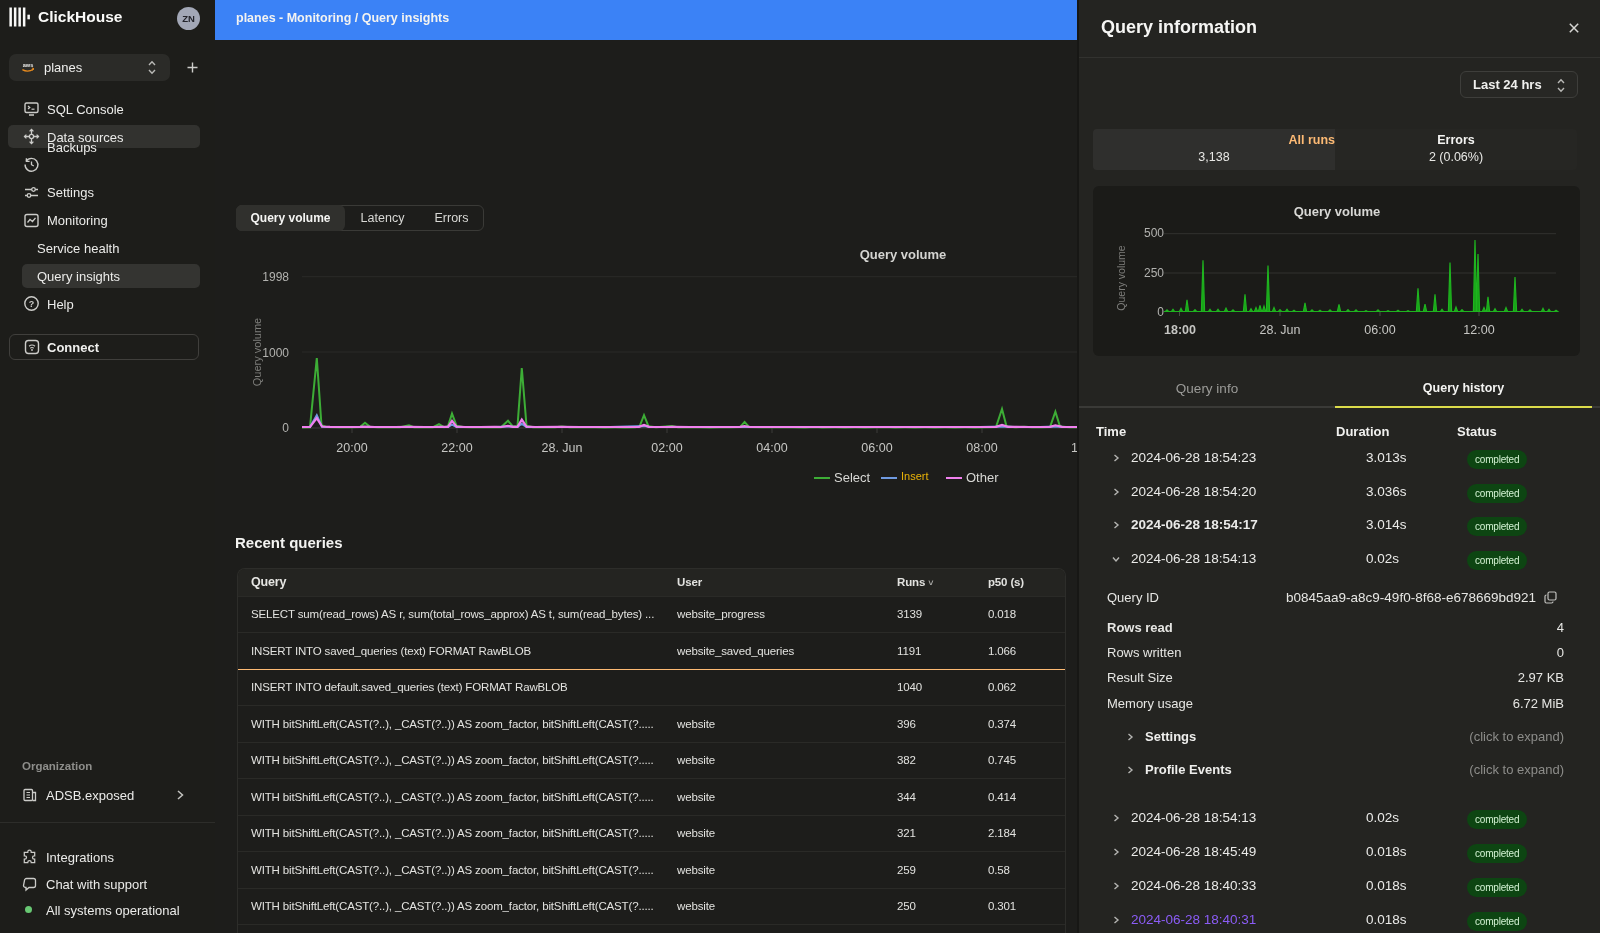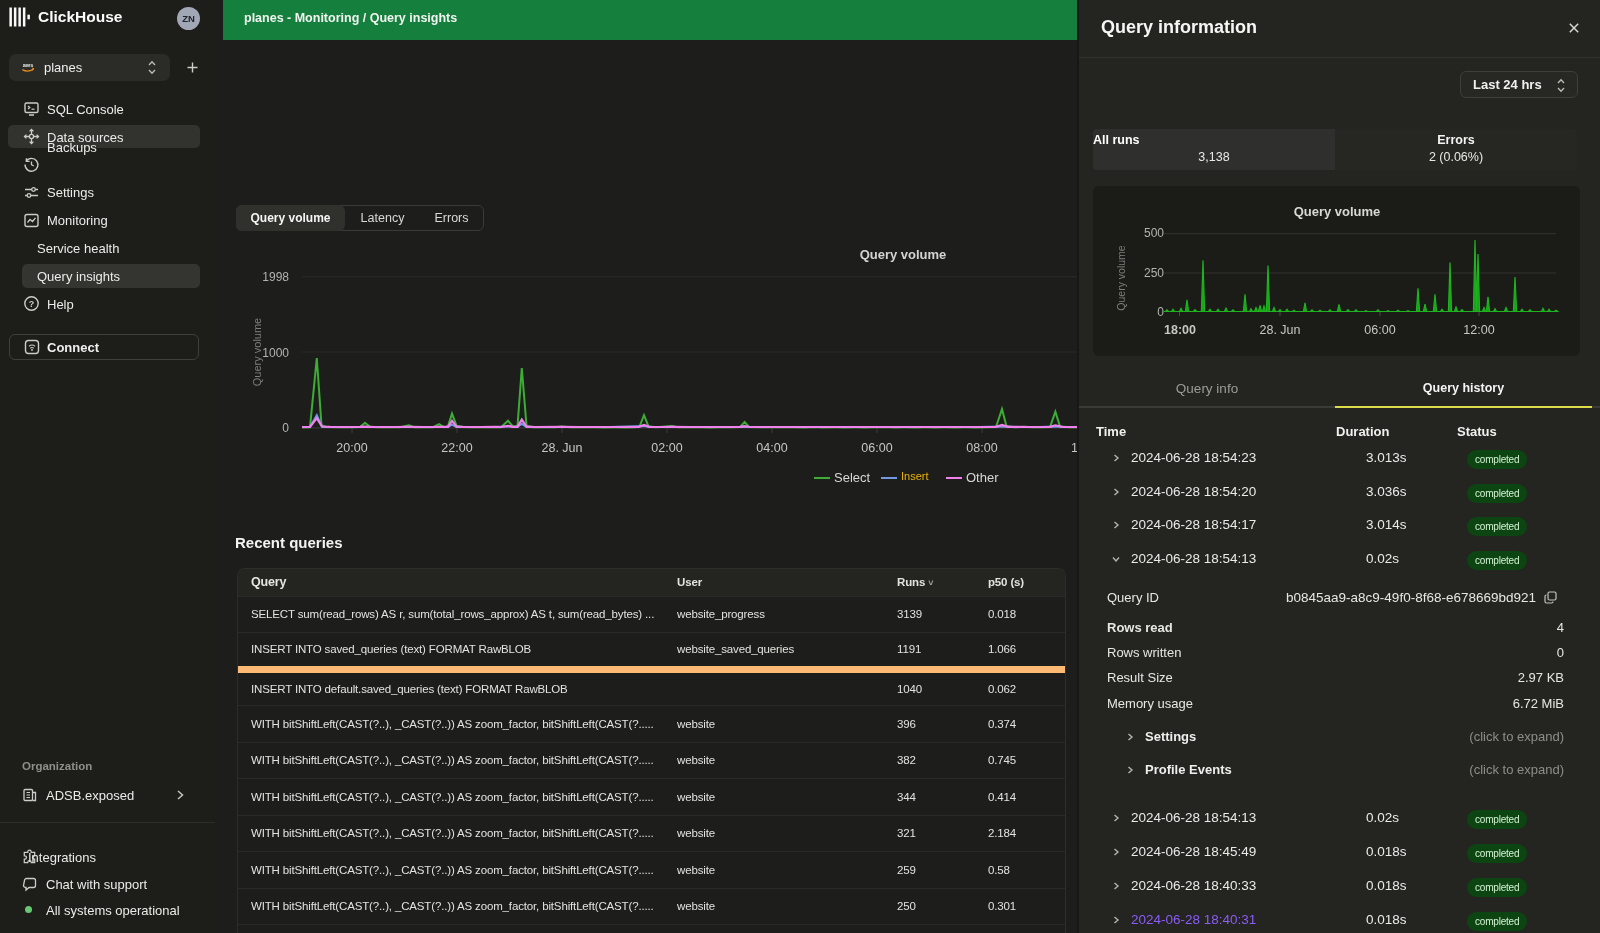--- a/index.html
+++ b/index.html
@@ -7,21 +7,21 @@
   body { font-family:"Liberation Sans", sans-serif; color:#e9e9e6; }
   .abs { position:absolute; }
   #stage { position:relative; width:1600px; height:933px; overflow:hidden; }
 
   
   #sidebar { position:absolute; left:0; top:0; width:215px; height:933px; background:#1d1d1a; }
   .navtext { font-size:13px; font-weight:500; color:#ebebe9; }
 
   
   #main { position:absolute; left:215px; top:0; width:872px; height:933px; background:#1d1d1b; overflow:hidden; }
-  #topbar { position:absolute; left:8px; top:0; width:872px; height:40px; background:#15803d; }
+  #topbar { position:absolute; left:0; top:0; width:872px; height:40px; background:#3b82f6; }
   #strip { position:absolute; left:0; top:40px; width:872px; height:130px; background:#252421; }
   .statcard { position:absolute; top:25px; height:80px; background:#1a1a17; border:1px solid #2b2b28; border-radius:8px; }
   .statcard .t { position:absolute; left:15.5px; top:19px; font-size:13px; color:#c9c9c6; }
   .statcard .v { position:absolute; left:15.5px; top:43px; font-size:15.5px; font-weight:bold; color:#fbfbf9; }
 
   
   #panelbg { position:absolute; left:1077px; top:0; width:523px; height:933px; background:#242421; border-left:2px solid #171715; }
   #panel { position:absolute; left:1087px; top:0; width:513px; height:933px; }
 
   .pill { display:inline-block; background:#0d4512; color:#d3f2d3; font-size:10px; letter-spacing:-0.2px; border-radius:10px; padding:4px 8px; }
@@ -103,21 +103,21 @@
               <td>website_progress</td>
               <td>3139</td>
               <td>0.018</td>
             </tr>
         <tr style="height:36.5px;border-top:1px solid #2a2a27;">
               <td style="padding-left:13px;white-space:nowrap;overflow:hidden;">INSERT INTO saved_queries (text) FORMAT RawBLOB</td>
               <td>website_saved_queries</td>
               <td>1191</td>
               <td>1.066</td>
             </tr>
-        <tr style="height:36.5px;border-top:7px solid #fdba74;">
+        <tr style="height:36.5px;border-top:1px solid #fdba74;">
               <td style="padding-left:13px;white-space:nowrap;overflow:hidden;">INSERT INTO default.saved_queries (text) FORMAT RawBLOB</td>
               <td></td>
               <td>1040</td>
               <td>0.062</td>
             </tr>
         <tr style="height:36.5px;border-top:1px solid #2a2a27;">
               <td style="padding-left:13px;white-space:nowrap;overflow:hidden;">WITH bitShiftLeft(CAST(?..), _CAST(?..)) AS zoom_factor, bitShiftLeft(CAST(?.....</td>
               <td>website</td>
               <td>396</td>
               <td>0.374</td>
@@ -254,21 +254,21 @@
     </svg>
     <div class="abs" style="left:46px;top:787.5px;font-size:13px;font-weight:500;color:#ebebe9;">ADSB.exposed</div>
     <svg class="abs" style="left:174px;top:789px;" width="12" height="12" viewBox="0 0 12 12">
       <path d="M4 2 L8.5 6 L4 10" stroke="#c4c4c1" stroke-width="1.5" fill="none"></path>
     </svg>
     <div class="abs" style="left:0px;top:822px;width:215px;height:1px;background:#2d2d2a;"></div>
 
     <svg class="abs" style="left:22px;top:849px;" width="16" height="16" viewBox="0 0 16 16">
       <path d="M5.8 2.8 a1.7 1.7 0 0 1 3.4 0 v0.5 h3.5 v3.5 h-0.5 a1.7 1.7 0 0 0 0 3.4 h0.5 v3.5 h-3.5 v-0.5 a1.7 1.7 0 0 0 -3.4 0 v0.5 H2.3 v-3.5 h0.5 a1.7 1.7 0 0 0 0 -3.4 h-0.5 V3.3 h3.5 Z" stroke="#cbcbc8" stroke-width="1.25" fill="none"></path>
     </svg>
-    <div class="abs" style="left:28px;top:850px;font-size:13px;font-weight:500;color:#ebebe9;text-align:right;">Integrations</div>
+    <div class="abs" style="left:46px;top:850px;font-size:13px;font-weight:500;color:#ebebe9;text-align:right;">Integrations</div>
 
     <svg class="abs" style="left:22px;top:876px;" width="16" height="16" viewBox="0 0 16 16">
       <path d="M2.5 4.5 a2 2 0 0 1 2 -2 h7 a2 2 0 0 1 2 2 v5 a2 2 0 0 1 -2 2 H7 l-3 2.6 v-2.6 h-0.5 a2 2 0 0 1 -2 -2 Z" stroke="#cbcbc8" stroke-width="1.3" fill="none"></path>
     </svg>
     <div class="abs" style="left:46px;top:877px;font-size:13px;font-weight:500;color:#ebebe9;">Chat with support</div>
 
     <div class="abs" style="left:25px;top:906px;width:7px;height:7px;border-radius:50%;background:#68c873;"></div>
     <div class="abs" style="left:46px;top:903px;font-size:13px;font-weight:500;color:#ebebe9;">All systems operational</div>
   </div>
   <div id="panelbg">
@@ -285,21 +285,21 @@
     <div class="abs" style="left:373px;top:71px;width:118px;height:27px;background:#272724;border:1px solid #3e3e3b;border-radius:6px;">
       <div class="abs" style="left:12px;top:5px;font-size:13px;font-weight:600;color:#f0f0ee;">Last 24 hrs</div>
       <svg class="abs" style="left:94px;top:6px;" width="12" height="15" viewBox="0 0 12 15">
         <path d="M3 5 L6 1.8 L9 5" stroke="#b9b9b6" stroke-width="1.4" fill="none"></path>
         <path d="M3 10 L6 13.2 L9 10" stroke="#b9b9b6" stroke-width="1.4" fill="none"></path>
       </svg>
     </div>
 
     <div class="abs" style="left:6px;top:129px;width:484px;height:41px;background:#262623;border-radius:4px;"></div>
     <div class="abs" style="left:6px;top:129px;width:242px;height:41px;background:#2f2f2d;border-radius:4px 0 0 4px;"></div>
-    <div class="abs" style="left:6px;top:133px;width:242px;text-align:left;font-size:12.5px;font-weight:bold;color:#ffffff;">All runs</div>
+    <div class="abs" style="left:6px;top:133px;width:242px;text-align:right;font-size:12.5px;font-weight:bold;color:#fdba74;">All runs</div>
     <div class="abs" style="left:6px;top:150px;width:242px;text-align:center;font-size:12.5px;color:#e8e8e5;">3,138</div>
     <div class="abs" style="left:248px;top:133px;width:242px;text-align:center;font-size:12.5px;font-weight:bold;color:#f4f4f2;">Errors</div>
     <div class="abs" style="left:248px;top:150px;width:242px;text-align:center;font-size:12.5px;color:#e8e8e5;">2 (0.06%)</div>
 
     <div class="abs" style="left:6px;top:186px;width:487px;height:170px;background:#1b1b18;border-radius:6px;">
       <div class="abs" style="left:174px;top:18px;width:140px;text-align:center;font-size:13px;font-weight:600;color:#d8d8d5;">Query volume</div>
       <div class="abs" style="left:34px;top:40px;width:37px;text-align:right;font-size:12px;color:#b2b2af;">500</div>
       <div class="abs" style="left:34px;top:80px;width:37px;text-align:right;font-size:12px;color:#b2b2af;">250</div>
       <div class="abs" style="left:34px;top:119px;width:37px;text-align:right;font-size:12px;color:#b2b2af;">0</div>
       <div class="abs" style="left:-12px;top:86px;width:80px;text-align:center;font-size:10.5px;color:#7e7e7b;transform:rotate(-90deg);">Query volume</div>
@@ -336,21 +336,21 @@
     <div class="abs" style="left:380px;top:449px;"><span class="pill">completed</span></div>
     <svg class="abs" style="left:24px;top:486.5px;" width="10" height="10" viewBox="0 0 10 10">
         <path d="M3.5 2 L7 5 L3.5 8" stroke="#b4b4b1" stroke-width="1.4" fill="none"></path>
       </svg>
     <div class="abs" style="left:44px;top:483.5px;font-size:13.5px;font-weight:400;color:#eaeae8;">2024-06-28 18:54:20</div>
     <div class="abs" style="left:279px;top:483.5px;font-size:13.5px;font-weight:400;color:#eaeae8;">3.036s</div>
     <div class="abs" style="left:380px;top:482.5px;"><span class="pill">completed</span></div>
     <svg class="abs" style="left:24px;top:520px;" width="10" height="10" viewBox="0 0 10 10">
         <path d="M3.5 2 L7 5 L3.5 8" stroke="#b4b4b1" stroke-width="1.4" fill="none"></path>
       </svg>
-    <div class="abs" style="left:44px;top:517px;font-size:13.5px;font-weight:400;color:#eaeae8;">2024-06-28 18:54:17</div>
+    <div class="abs" style="left:44px;top:517px;font-size:13.5px;font-weight:700;color:#eaeae8;">2024-06-28 18:54:17</div>
     <div class="abs" style="left:279px;top:517px;font-size:13.5px;font-weight:400;color:#eaeae8;">3.014s</div>
     <div class="abs" style="left:380px;top:516px;"><span class="pill">completed</span></div>
     <svg class="abs" style="left:24px;top:553.5px;" width="10" height="10" viewBox="0 0 10 10">
         <path d="M2 3.5 L5 7 L8 3.5" stroke="#b4b4b1" stroke-width="1.4" fill="none"></path>
       </svg>
     <div class="abs" style="left:44px;top:550.5px;font-size:13.5px;font-weight:400;color:#eaeae8;">2024-06-28 18:54:13</div>
     <div class="abs" style="left:279px;top:550.5px;font-size:13.5px;font-weight:400;color:#eaeae8;">0.02s</div>
     <div class="abs" style="left:380px;top:549.5px;"><span class="pill">completed</span></div>
     <div class="abs" style="left:20px;top:590px;font-size:13px;color:#e6e6e3;">Query ID</div>
     <div class="abs" style="left:0;top:590px;width:449px;text-align:right;font-size:13.5px;color:#e6e6e3;">b0845aa9-a8c9-49f0-8f68-e678669bd921</div>

